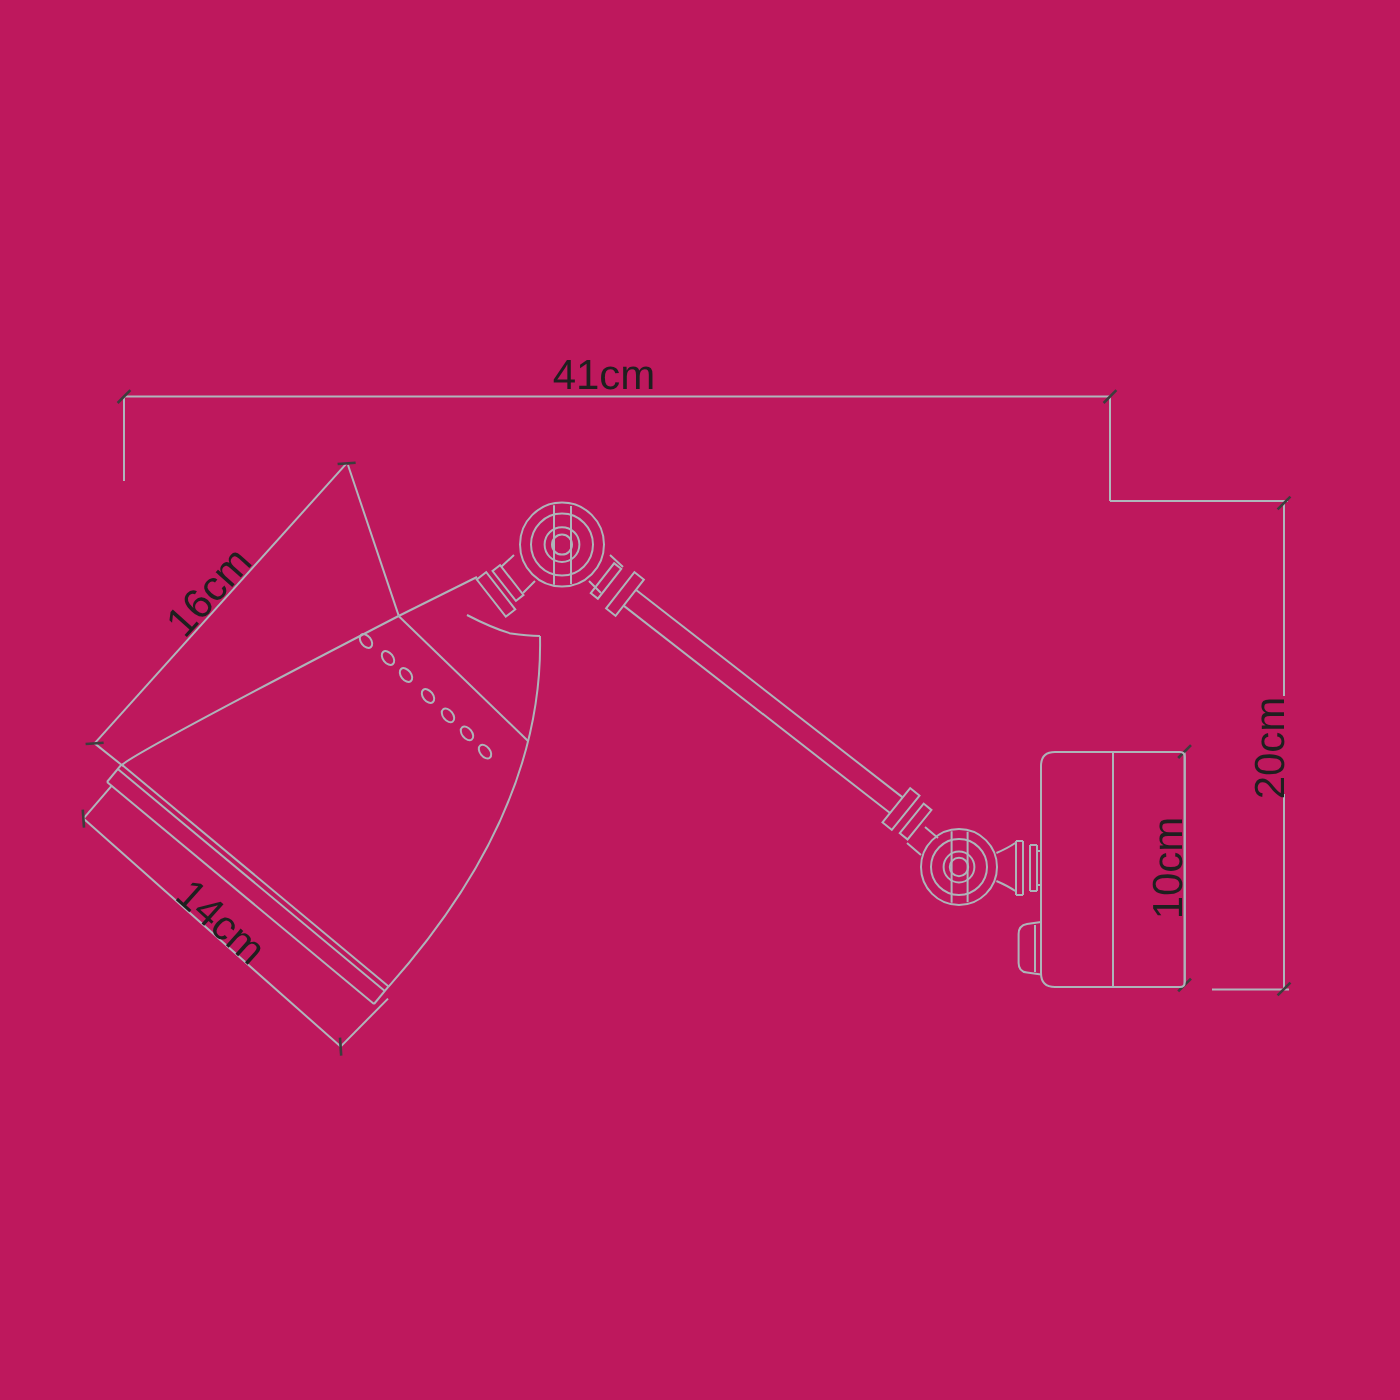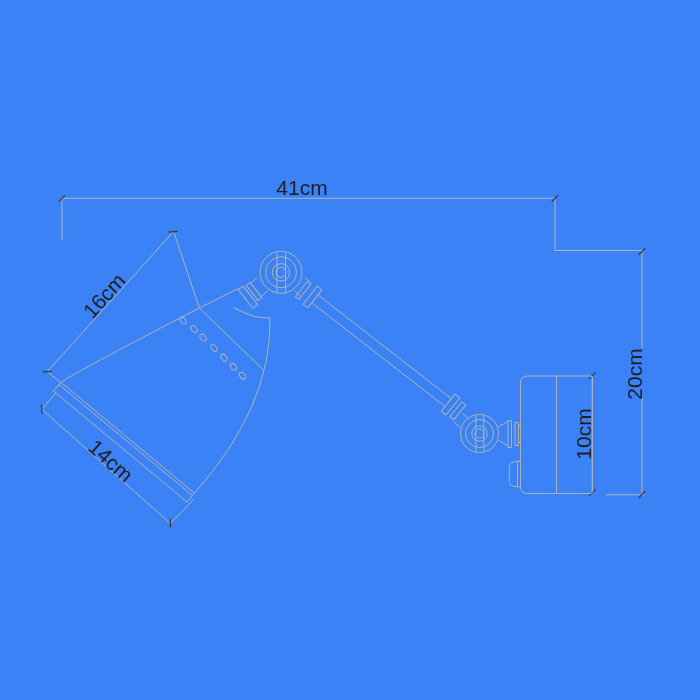--- a/index.html
+++ b/index.html
@@ -1,16 +1,16 @@
 <!DOCTYPE html>
 <html><head>
 <meta charset="utf-8">
 <style>
   html,body{margin:0;padding:0;background:#ffffff;}
-  .stage{position:relative;width:700px;height:700px;background:#3b82f6;overflow:hidden;
+  .stage{position:relative;width:700px;height:700px;background:#be185d;overflow:hidden;
          font-family:"Liberation Sans",sans-serif;}
   svg{position:absolute;left:0;top:0;}
   .art{stroke:#aeb3b9;stroke-width:1;fill:none;}
   .art-rect{stroke:#aeb3b9;stroke-width:1;fill:none;}
   .dim{stroke:#b0b5bb;stroke-width:1;fill:none;}
   .tick{stroke:#3d3d3d;stroke-width:1.3;fill:none;}
   .dim-label{font-size:21px;fill:#1f1f1f;text-anchor:middle;}
 </style>
 </head>
 <body>

